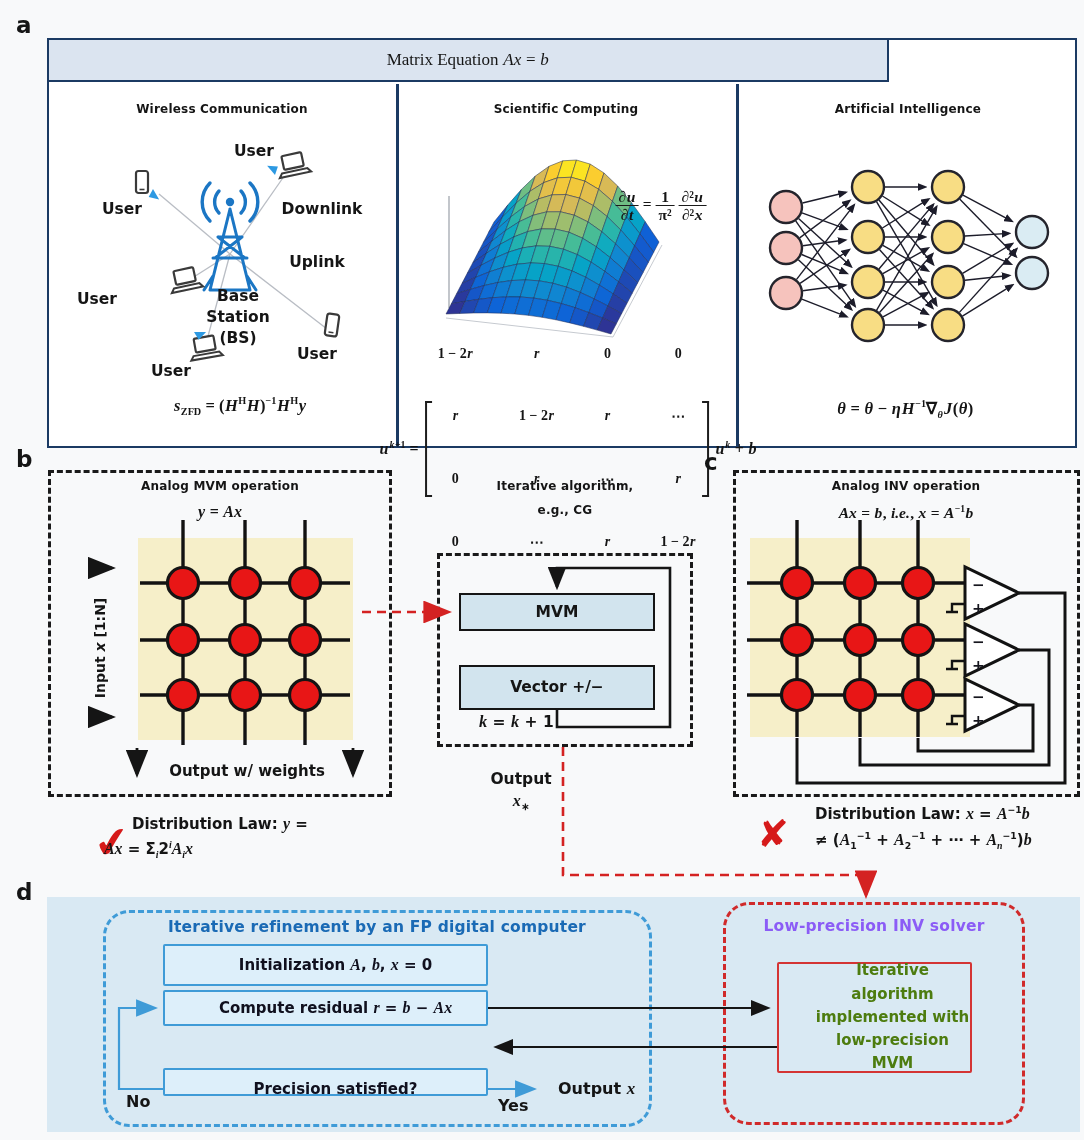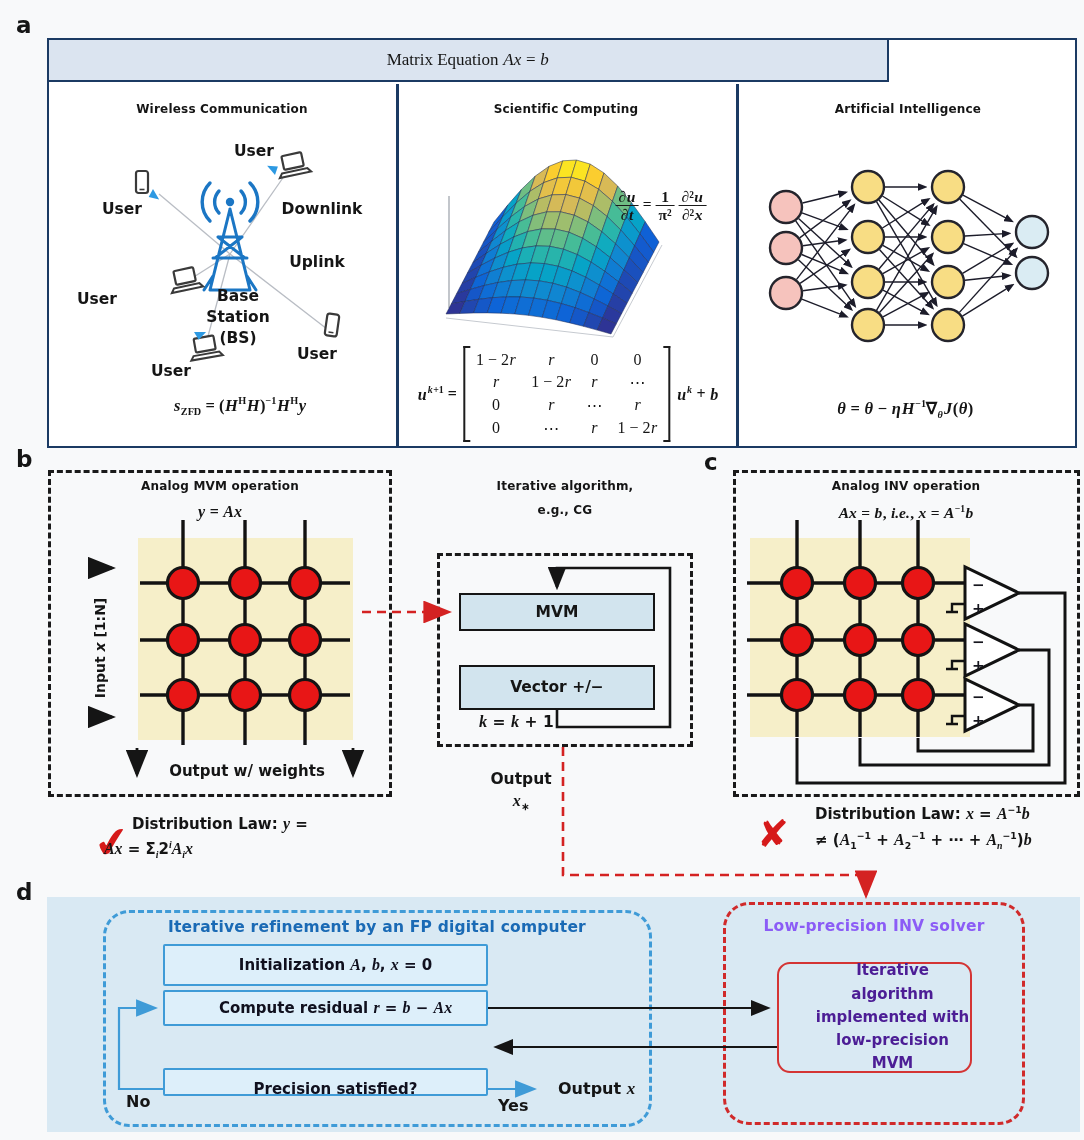--- a/index.html
+++ b/index.html
@@ -23,27 +23,27 @@
   .dash-black{border:3px dashed #1a1a1a;box-sizing:border-box;z-index:2;}
   .dash-blue{border:3px dashed #3f9bd7;border-radius:26px;box-sizing:border-box;z-index:2;}
   .dash-red{border:3px dashed #d02a2a;border-radius:26px;box-sizing:border-box;z-index:2;}
   .step{position:absolute;left:459px;width:196px;background:#d2e4ee;border:2px solid #151515;box-sizing:border-box;
         text-align:center;font-size:15.5px;font-weight:600;z-index:4;}
   .dstep{position:absolute;left:163px;width:325px;background:#ddeffa;border:2px solid #3f9bd7;border-radius:2px;box-sizing:border-box;
         text-align:center;font-size:15px;color:#10101e;font-weight:600;z-index:4;padding-left:20px;}
   .dstep i,.law i,.outx i,.kk i{font-family:"Liberation Serif",serif;font-size:1.06em;}
   .law{position:absolute;font-size:15px;font-weight:600;white-space:nowrap;z-index:6;}
   .bgd{left:47px;top:897px;width:1033px;height:235px;background:#d9e9f3;z-index:0;}
-  .redbox{left:777px;top:962px;width:195px;height:111px;border:2.5px solid #d43434;border-radius:13px;box-sizing:border-box;
-          z-index:4;display:flex;flex-direction:column;justify-content:center;text-align:center;font-size:15px;font-weight:600;color:#4c1d95;line-height:1.55;padding-left:36px;}
+  .redbox{left:777px;top:962px;width:195px;height:111px;border:2.5px solid #d43434;border-radius:2px;box-sizing:border-box;
+          z-index:4;display:flex;flex-direction:column;justify-content:center;text-align:center;font-size:15px;font-weight:600;color:#4d7c0f;line-height:1.55;padding-left:36px;}
   .mrow{display:flex;align-items:center;gap:6px;}
   .brk{width:7px;height:96px;border:2px solid #1d1d1d;box-sizing:border-box;}
   .brkl{border-right:none;}
   .brkr{border-left:none;}
-  .mgrid{display:grid;grid-template-columns:repeat(4,auto);column-gap:15px;row-gap:4px;font-size:16px;font-weight:400;}
+  .mgrid{display:grid;grid-template-columns:repeat(4,auto);column-gap:15px;row-gap:4px;font-size:14px;font-weight:700;gap:46px;}
   .mgrid span{text-align:center;}
   .frac{display:inline-block;vertical-align:middle;text-align:center;line-height:1.1;}
   .frac .fn{display:block;border-bottom:1.6px solid #1a1a1a;padding:0 3px;}
   .frac .fd{display:block;padding:0 3px;}
   .mark{z-index:6;color:#d61a1a;font-weight:700;}
 </style>
 </head>
 <body>
 
 <div class="page">

